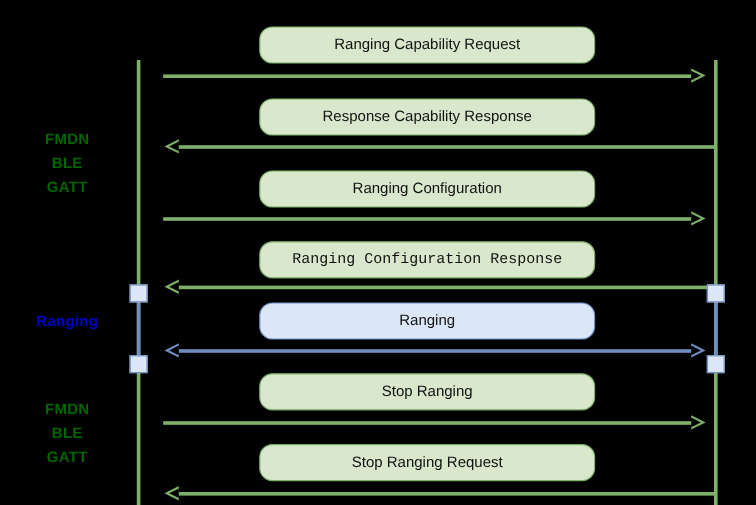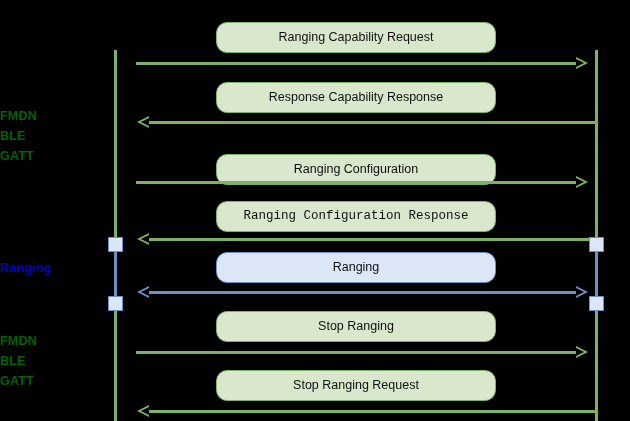--- a/index.html
+++ b/index.html
@@ -23,20 +23,21 @@
     background: #7fb069;
   }
   .lifeline-left  { left: 114px; }
   .lifeline-right { left: 595px; }
 
   
   .phase-label {
     position: absolute;
     left: 0;
     width: 112px;
+    text-align: center;
     font-size: 12.5px;
     font-weight: bold;
     line-height: 20px;
     letter-spacing: 0.2px;
     white-space: pre-line;
   }
   .phase-green { color: #006600; }
   .phase-blue  { color: #0000cc; }
 
   
@@ -157,21 +158,21 @@
   <div class="msg-box green" style="top:22px;">Ranging Capability Request</div>
   <div class="arrow green" style="top:62px;left:136px;width:441px;">
     <span class="head right"></span>
   </div>
 
   <div class="msg-box green" style="top:82px;">Response Capability Response</div>
   <div class="arrow green" style="top:121px;left:148px;width:447px;">
     <span class="head left"></span>
   </div>
 
-  <div class="msg-box green" style="top:154px;">Ranging Configuration</div>
+  <div class="msg-box green" style="top:142px;">Ranging Configuration</div>
   <div class="arrow green" style="top:181px;left:136px;width:441px;">
     <span class="head right"></span>
   </div>
 
   <div class="msg-box green" style="top:201px;font-family:Liberation Mono, monospace;">Ranging Configuration Response</div>
   <div class="arrow green" style="top:238px;left:148px;width:447px;">
     <span class="head left"></span>
   </div>
 
   <div class="activation" style="left:114px;top:243px;height:60px;"></div>

